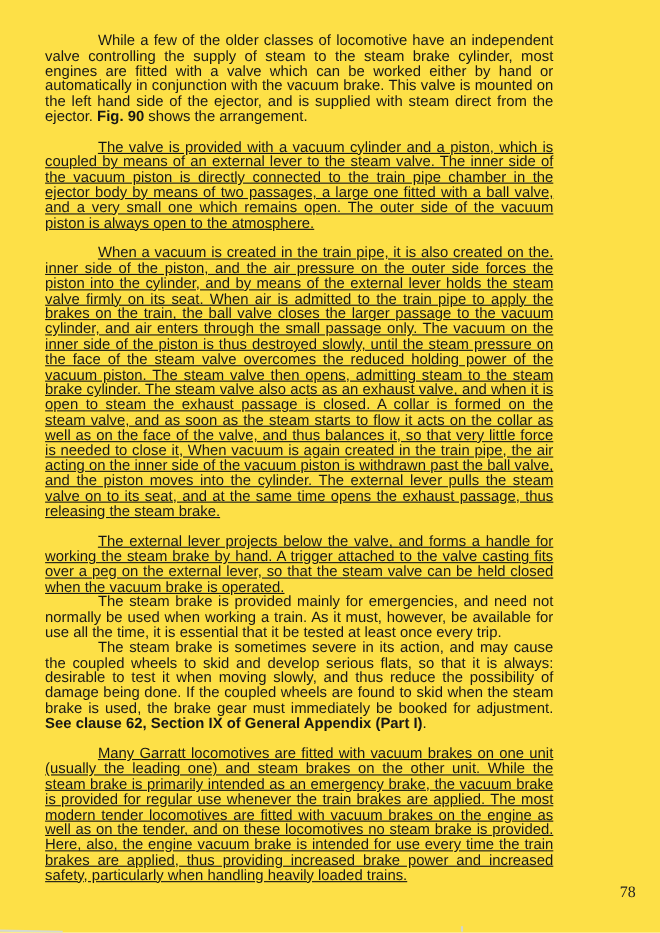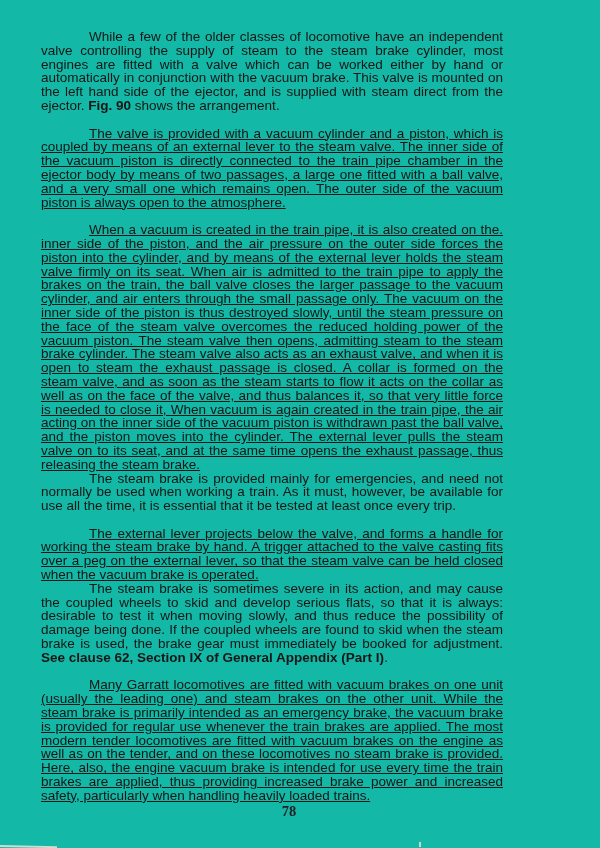--- a/index.html
+++ b/index.html
@@ -4,21 +4,21 @@
 <style>
   html, body {
     margin: 0;
     padding: 0;
     background: #ffffff;
   }
   .page {
     position: relative;
     width: 600px;
     height: 848px;
-    background: #14b8a6;
+    background: #fde047;
     overflow: hidden;
     font-family: "Liberation Sans", sans-serif;
   }
   .text-block {
     position: absolute;
     left: 41px;
     top: 30px;
     width: 462px;
     font-size: 13.5px;
     line-height: 13.8px;
@@ -34,25 +34,24 @@
     text-decoration: underline;
   }
   .para b {
     font-weight: bold;
   }
   .page-number {
     position: absolute;
     top: 803px;
     left: 0;
     width: 578px;
-    text-align: center;
+    text-align: right;
     font-family: "Liberation Serif", serif;
     font-size: 14.5px;
     color: #222222;
-    font-weight: bold;
   }
   .artifact-line-bl {
     position: absolute;
     left: 0;
     top: 845px;
     width: 57px;
     height: 1.5px;
     background: #d6dad1;
     transform: rotate(1.2deg);
     transform-origin: left center;
@@ -72,23 +71,23 @@
 <div class="page">
 
   <div class="text-block">
 
     <p class="para"><span>While a few of the older classes of locomotive have an independent valve controlling the supply of steam to the steam brake cylinder, most engines are fitted with a valve which can be worked either by hand or automatically in conjunction with the vacuum brake. This valve is mounted on the left hand side of the ejector, and is supplied with steam direct from the ejector. </span><b>Fig. 90</b><span> shows the arrangement.</span></p>
 
     <p class="para gap"><span>The valve is provided with a vacuum cylinder and a piston, which is coupled by means of an external lever to the steam valve. The inner side of the vacuum piston is directly connected to the train pipe chamber in the ejector body by means of two passages, a large one fitted with a ball valve, and a very small one which remains open. The outer side of the vacuum piston is always open to the atmosphere.</span></p>
 
     <p class="para gap"><span>When a vacuum is created in the train pipe, it is also created on the. inner side of the piston, and the air pressure on the outer side forces the piston into the cylinder, and by means of the external lever holds the steam valve firmly on its seat. When air is admitted to the train pipe to apply the brakes on the train, the ball valve closes the larger passage to the vacuum cylinder, and air enters through the small passage only. The vacuum on the inner side of the piston is thus destroyed slowly, until the steam pressure on the face of the steam valve overcomes the reduced holding power of the vacuum piston. The steam valve then opens, admitting steam to the steam brake cylinder. The steam valve also acts as an exhaust valve, and when it is open to steam the exhaust passage is closed. A collar is formed on the steam valve, and as soon as the steam starts to flow it acts on the collar as well as on the face of the valve, and thus balances it, so that very little force is needed to close it, When vacuum is again created in the train pipe, the air acting on the inner side of the vacuum piston is withdrawn past the ball valve, and the piston moves into the cylinder. The external lever pulls the steam valve on to its seat, and at the same time opens the exhaust passage, thus releasing the steam brake.</span></p>
 
+    <p class="para gap"><span>The external lever projects below the valve, and forms a handle for working the steam brake by hand. A trigger attached to the valve casting fits over a peg on the external lever, so that the steam valve can be held closed when the vacuum brake is operated.</span></p>
+
     <p class="para"><span>The steam brake is provided mainly for emergencies, and need not normally be used when working a train. As it must, however, be available for use all the time, it is essential that it be tested at least once every trip.</span></p>
-
-    <p class="para gap"><span>The external lever projects below the valve, and forms a handle for working the steam brake by hand. A trigger attached to the valve casting fits over a peg on the external lever, so that the steam valve can be held closed when the vacuum brake is operated.</span></p>
 
     <p class="para"><span>The steam brake is sometimes severe in its action, and may cause the coupled wheels to skid and develop serious flats, so that it is always: desirable to test it when moving slowly, and thus reduce the possibility of damage being done. If the coupled wheels are found to skid when the steam brake is used, the brake gear must immediately be booked for adjustment. </span><b>See clause 62, Section IX of General Appendix (Part I)</b><span>.</span></p>
 
     <p class="para gap"><span>Many Garratt locomotives are fitted with vacuum brakes on one unit (usually the leading one) and steam brakes on the other unit. While the steam brake is primarily intended as an emergency brake, the vacuum brake is provided for regular use whenever the train brakes are applied. The most modern tender locomotives are fitted with vacuum brakes on the engine as well as on the tender, and on these locomotives no steam brake is provided. Here, also, the engine vacuum brake is intended for use every time the train brakes are applied, thus providing increased brake power and increased safety, particularly when handling heavily loaded trains.</span></p>
 
   </div>
 
   <div class="page-number">78</div>
 
   <div class="artifact-line-bl"></div>

